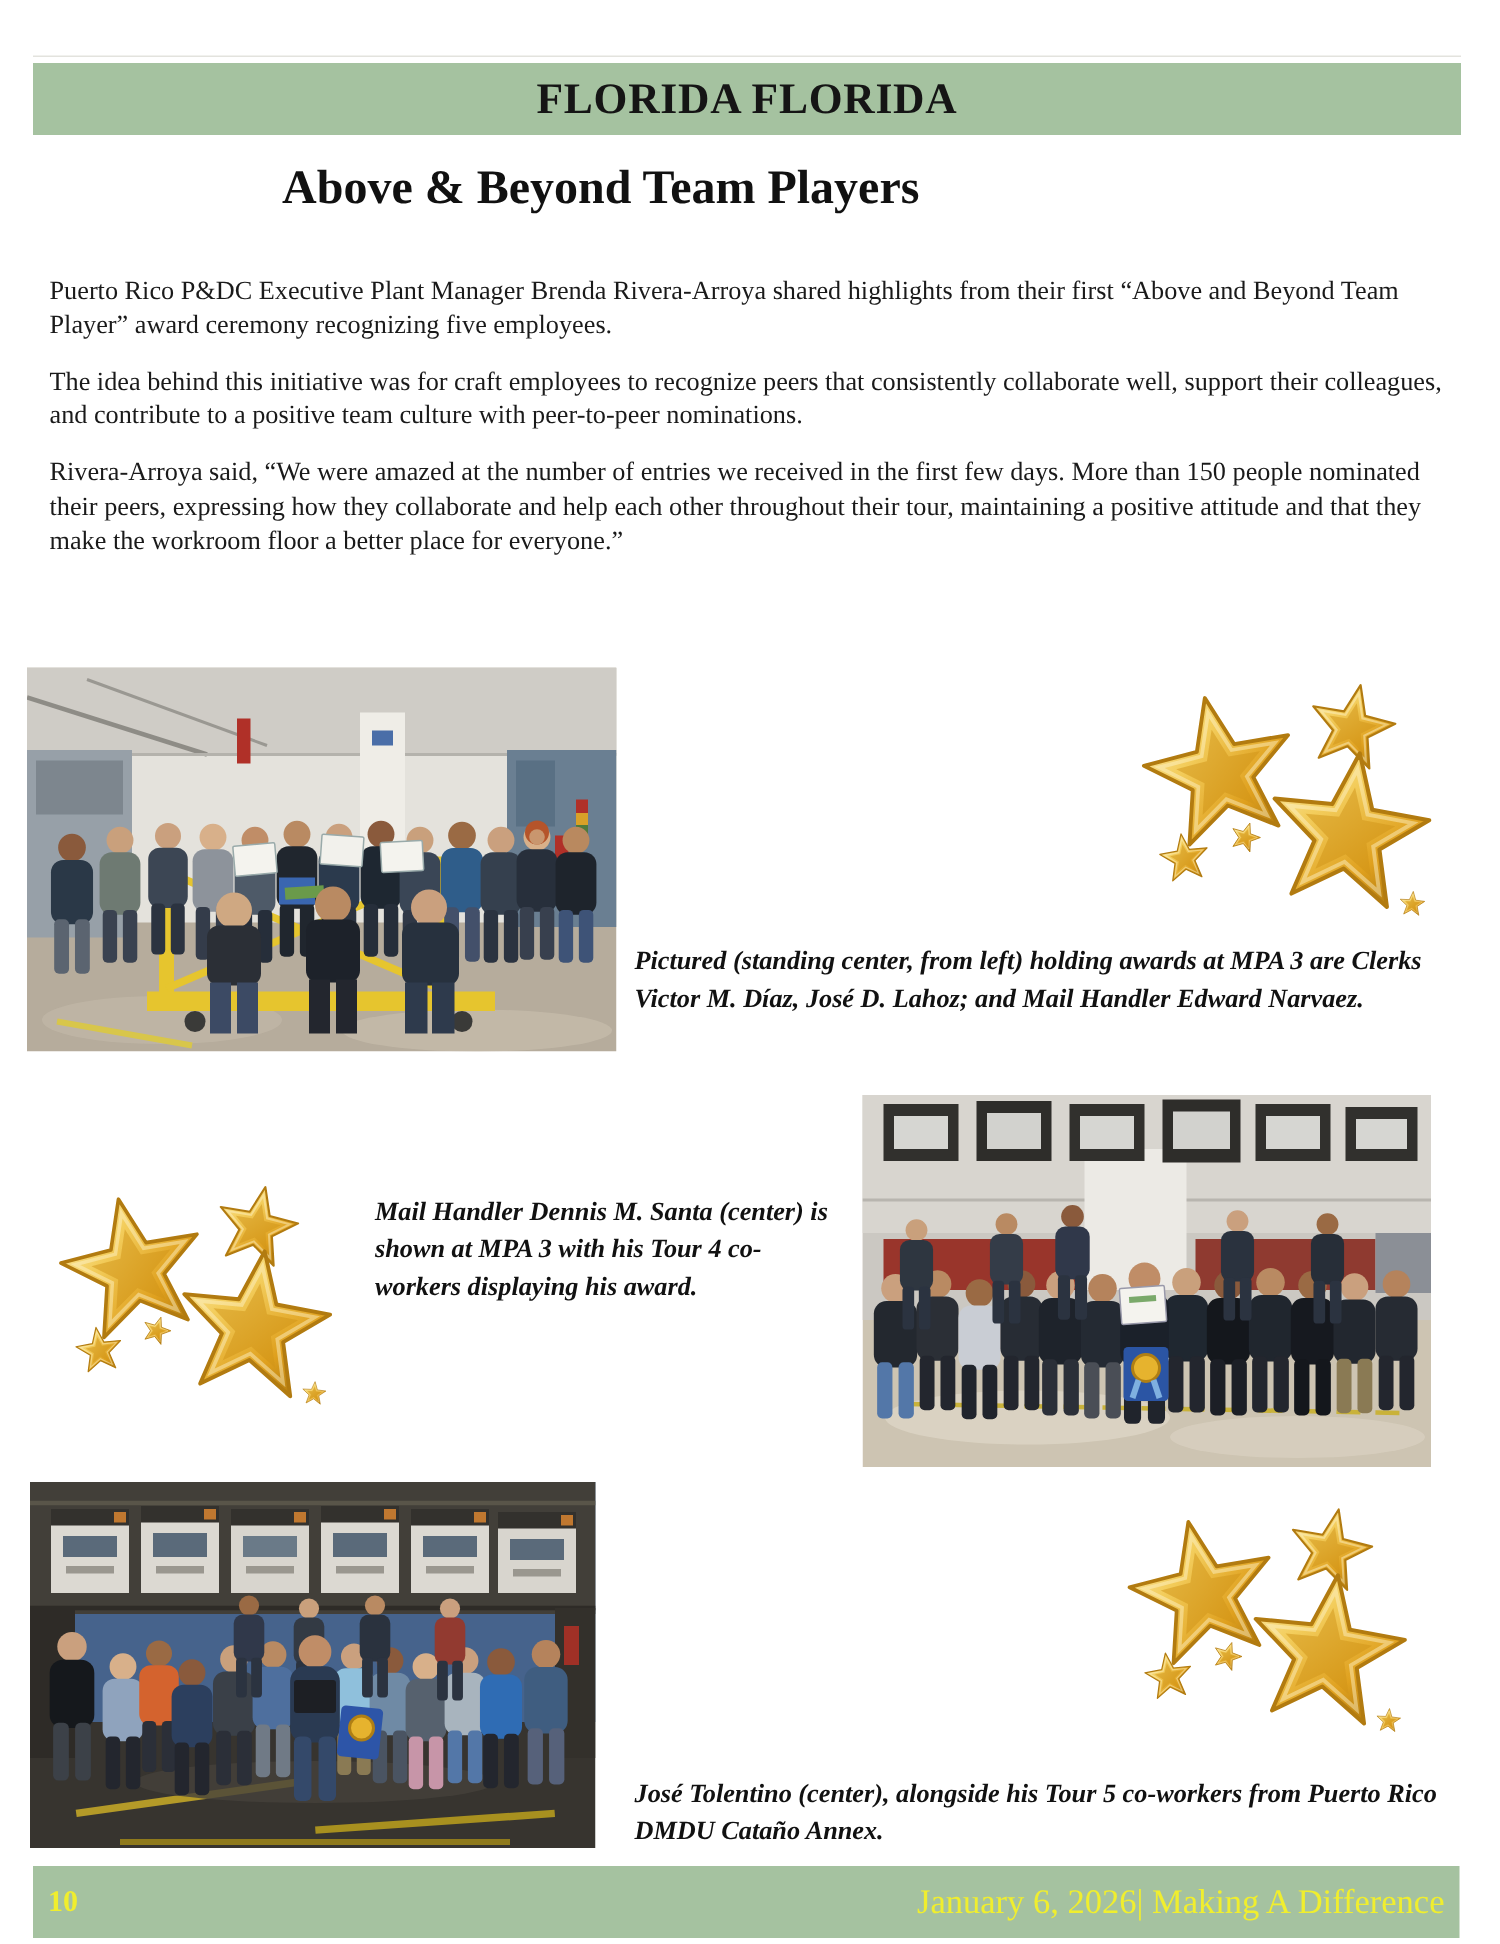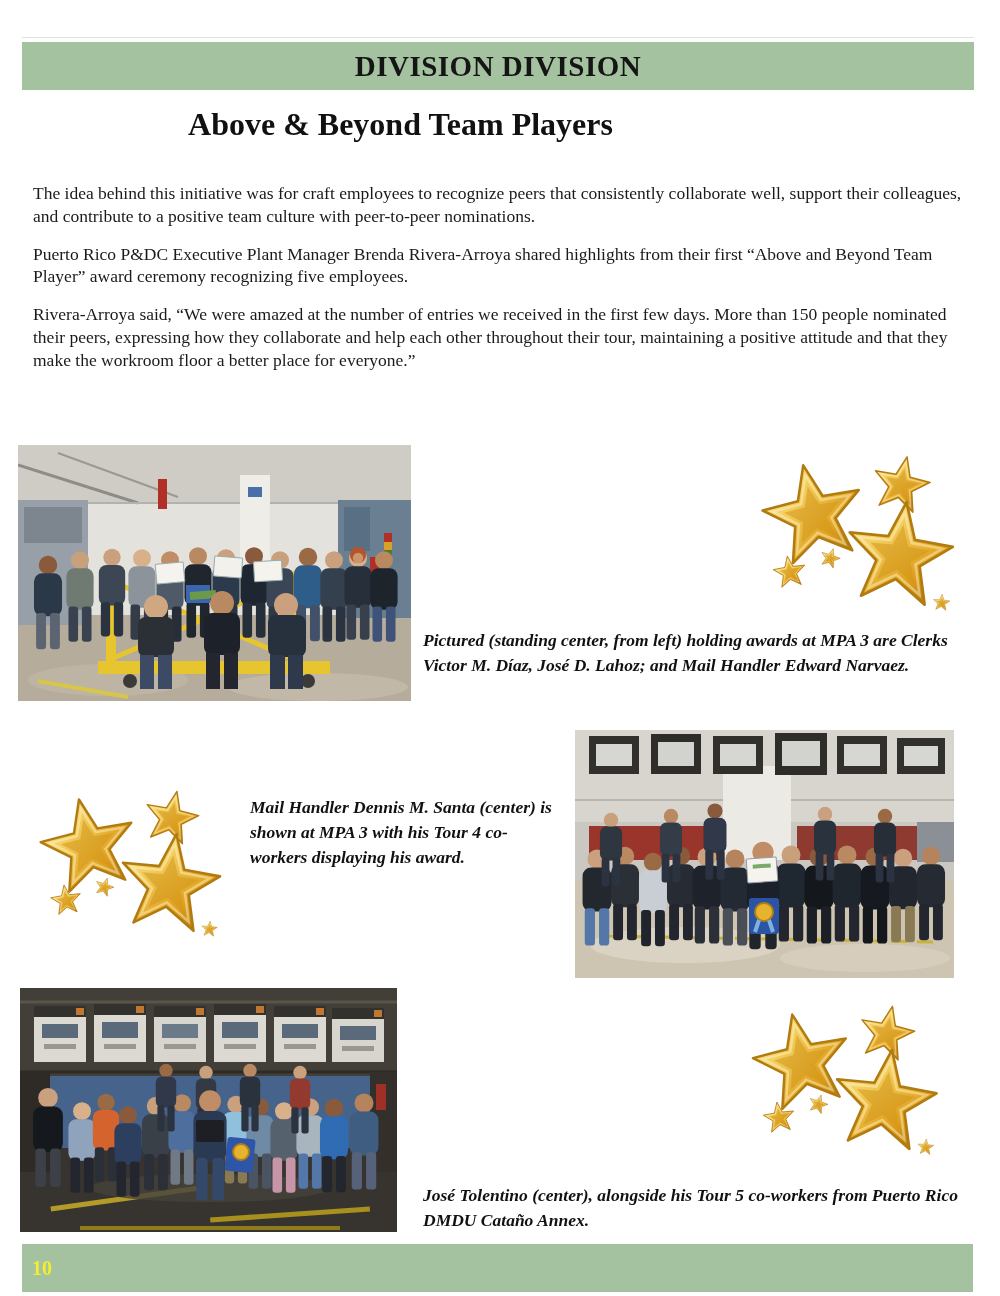--- a/index.html
+++ b/index.html
@@ -71,28 +71,28 @@
       <rect class="pt" x="-8.5" y="-18" width="17" height="26" rx="5"></rect>
       <rect class="pl" x="-7.2" y="6" width="6" height="22" rx="2"></rect>
       <rect class="pl" x="1.2" y="6" width="6" height="22" rx="2"></rect>
     </g>
   </defs>
 </svg>
 
 <div class="hairline"></div>
 
 <div class="banner">
-  <span>DIVISION DIVISION</span>
+  <span>FLORIDA FLORIDA</span>
 </div>
 
 <div class="page-title">Above &amp; Beyond Team Players</div>
 
 <div class="article">
+  <p>Puerto Rico P&amp;DC Executive Plant Manager Brenda Rivera-Arroya shared highlights from their first “Above and Beyond Team Player” award ceremony recognizing five employees.</p>
   <p>The idea behind this initiative was for craft employees to recognize peers that consistently collaborate well, support their colleagues, and contribute to a positive team culture with peer-to-peer nominations.</p>
-  <p>Puerto Rico P&amp;DC Executive Plant Manager Brenda Rivera-Arroya shared highlights from their first “Above and Beyond Team Player” award ceremony recognizing five employees.</p>
   <p>Rivera-Arroya said, “We were amazed at the number of entries we received in the first few days. More than 150 people nominated their peers, expressing how they collaborate and help each other throughout their tour, maintaining a positive attitude and that they make the workroom floor a better place for everyone.”</p>
 </div>
 
 <figure style="left:18px;top:445px;">
   <svg width="393" height="256" viewBox="0 0 393 256">
     <rect width="393" height="256" fill="#b6ac9c"></rect>
     <rect width="393" height="170" fill="#e4e2dc"></rect>
     <rect width="393" height="58" fill="#cfccc6"></rect>
     <line x1="0" y1="20" x2="120" y2="58" stroke="#8e8c86" stroke-width="3"></line>
     <line x1="40" y1="8" x2="160" y2="52" stroke="#9a9892" stroke-width="2"></line>
@@ -310,13 +310,14 @@
 <div class="stars" style="left:740px;top:993px;">
   <svg width="215" height="166" viewBox="0 0 220 170">
       <use href="#cluster"></use>
     </svg>
 </div>
 
 <figcaption class="caption cap3">José Tolentino (center), alongside his Tour 5 co-workers from Puerto Rico DMDU Cataño Annex.</figcaption>
 
 <div class="footer-bar">
   <span class="pagenum">10</span>
+  <span class="dateline">January 6, 2026| Making A Difference</span>
 </div>
 
 </body></html>

